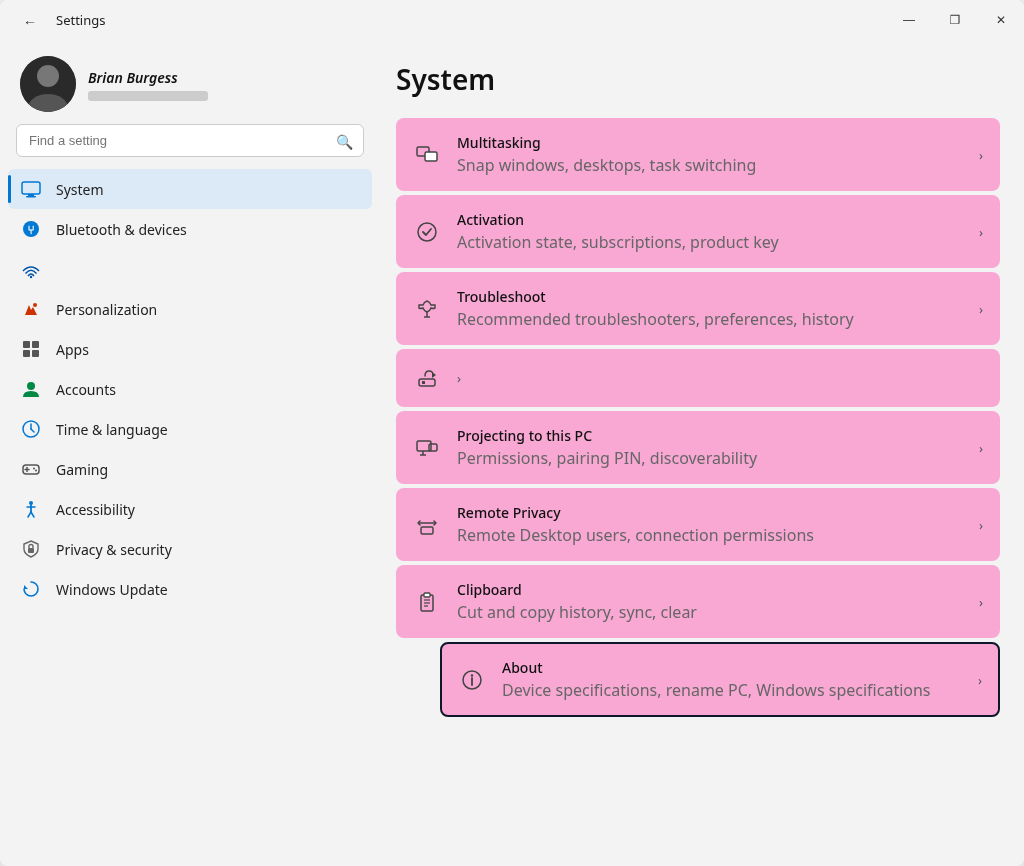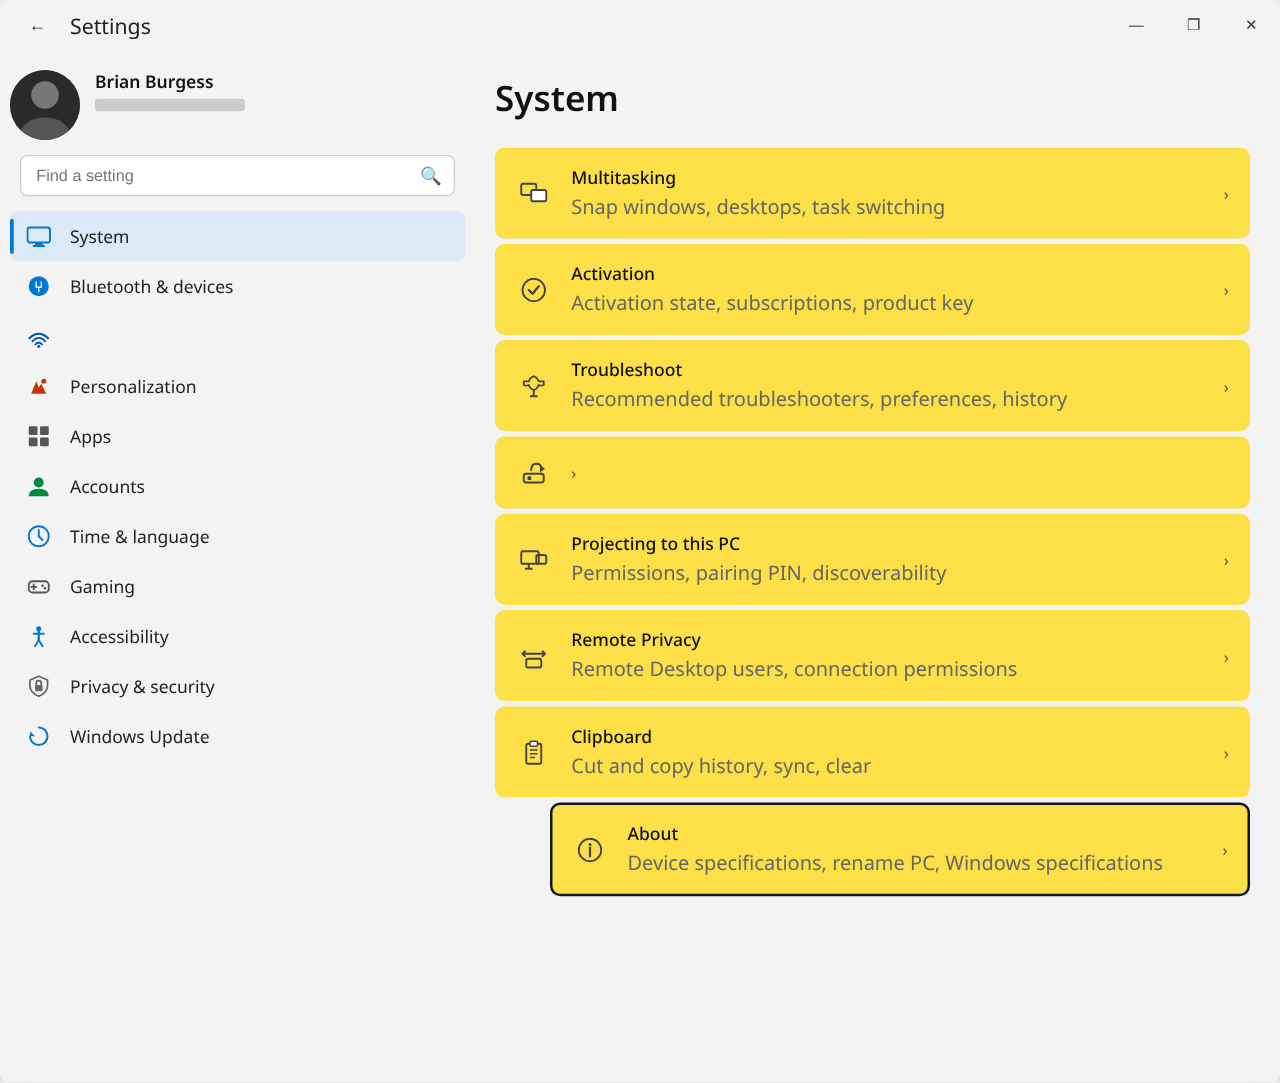--- a/index.html
+++ b/index.html
@@ -44,21 +44,21 @@
       background: transparent;
       cursor: pointer;
       display: flex;
       align-items: center;
       justify-content: center;
       border-radius: 4px;
       font-size: 14px;
       color: #333;
     }
     .titlebar-title {
-      font-size: 17px;
+      font-size: 13px;
       color: #222;
       font-weight: 400;
     }
     .titlebar-controls {
       display: flex;
       align-items: center;
     }
     .titlebar-btn {
       width: 46px;
       height: 40px;
@@ -80,22 +80,24 @@
       width: 380px;
       flex-shrink: 0;
       background: #f3f3f3;
       display: flex;
       flex-direction: column;
       padding: 0;
       overflow-y: auto;
     }
     .user-section {
       display: flex;
+      align-items: center;
       gap: 12px;
-      padding: 16px 20px 12px 8px;
+      padding: 16px 20px 12px 20px;
+      font-style: italic;
     }
     .avatar {
       width: 56px;
       height: 56px;
       border-radius: 50%;
       background: #3a3a3a;
       overflow: hidden;
       display: flex;
       align-items: flex-end;
       justify-content: center;
@@ -195,21 +197,21 @@
       margin-bottom: 20px;
     }
     .settings-list {
       display: flex;
       flex-direction: column;
       gap: 4px;
     }
     .settings-item {
       display: flex;
       align-items: center;
-      background: #fde047;
+      background: #f9a8d4;
       border-radius: 8px;
       padding: 14px 16px;
       cursor: pointer;
       gap: 16px;
       border: 1px solid transparent;
       transition: background 0.1s;
     }
     .settings-item.highlighted {
       border: 2px solid #0f172a;
       margin-left: 44px;

